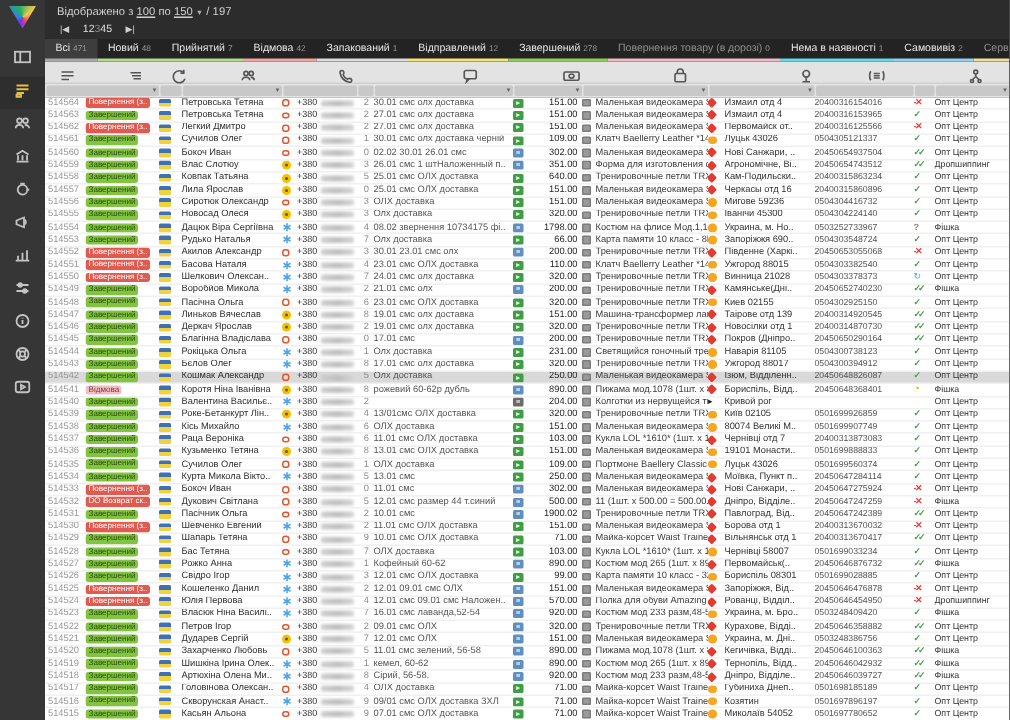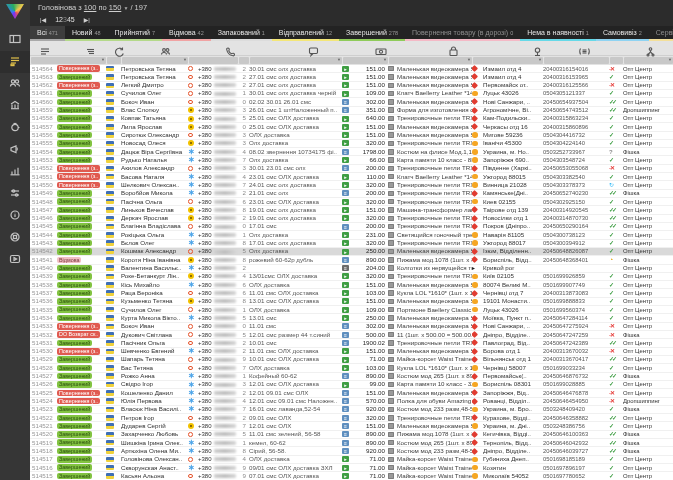--- a/index.html
+++ b/index.html
@@ -178,21 +178,21 @@
         <span><svg width="12" height="12" viewBox="0 0 12 12">
             <rect x="1.5" y="2.5" width="9" height="7" rx="1.5"></rect>
             <path d="M5 4.5l2.6 1.5L5 7.5z"></path>
           </svg></span>
       </div>
   </div>
 
   <div class="main">
     <div class="topbar">
       <div class="info-line">
-        <span>Головінова з</span>
+        <span>Відображено з</span>
         <span class="u">100</span>
         <span>по</span>
         <span class="u">150</span>
         <span class="caret">▼</span>
         <span>/ 197</span>
       </div>
       <div class="pag">
         <span class="nav">|◀</span>
         <span><span class="pg">1</span><span class="pg">2</span><span class="pg v-cur">3</span><span class="pg">4</span><span class="pg">5</span></span>
         <span class="nav">▶|</span>

